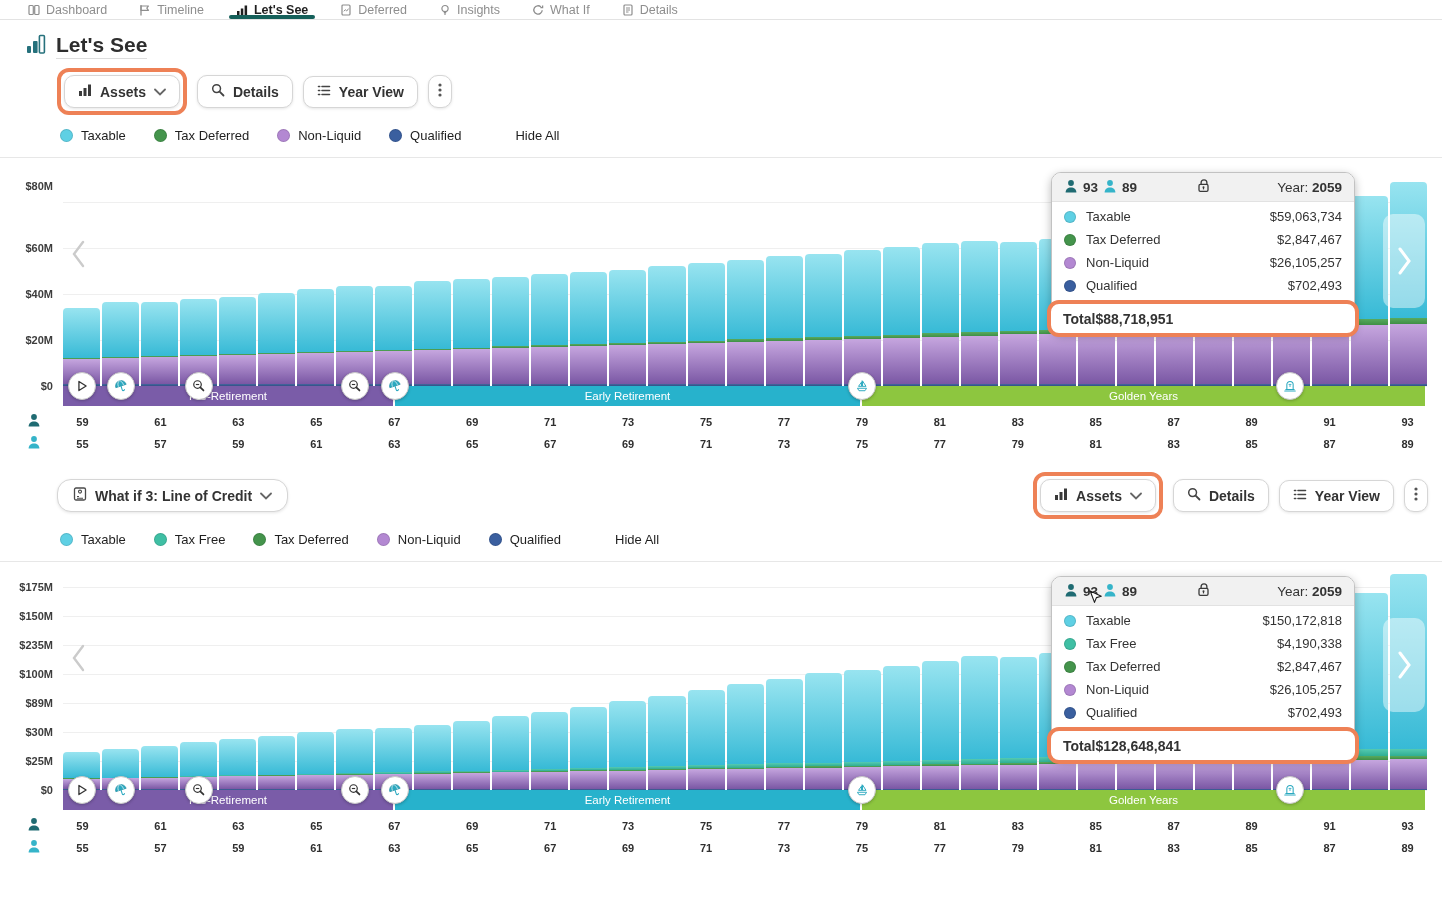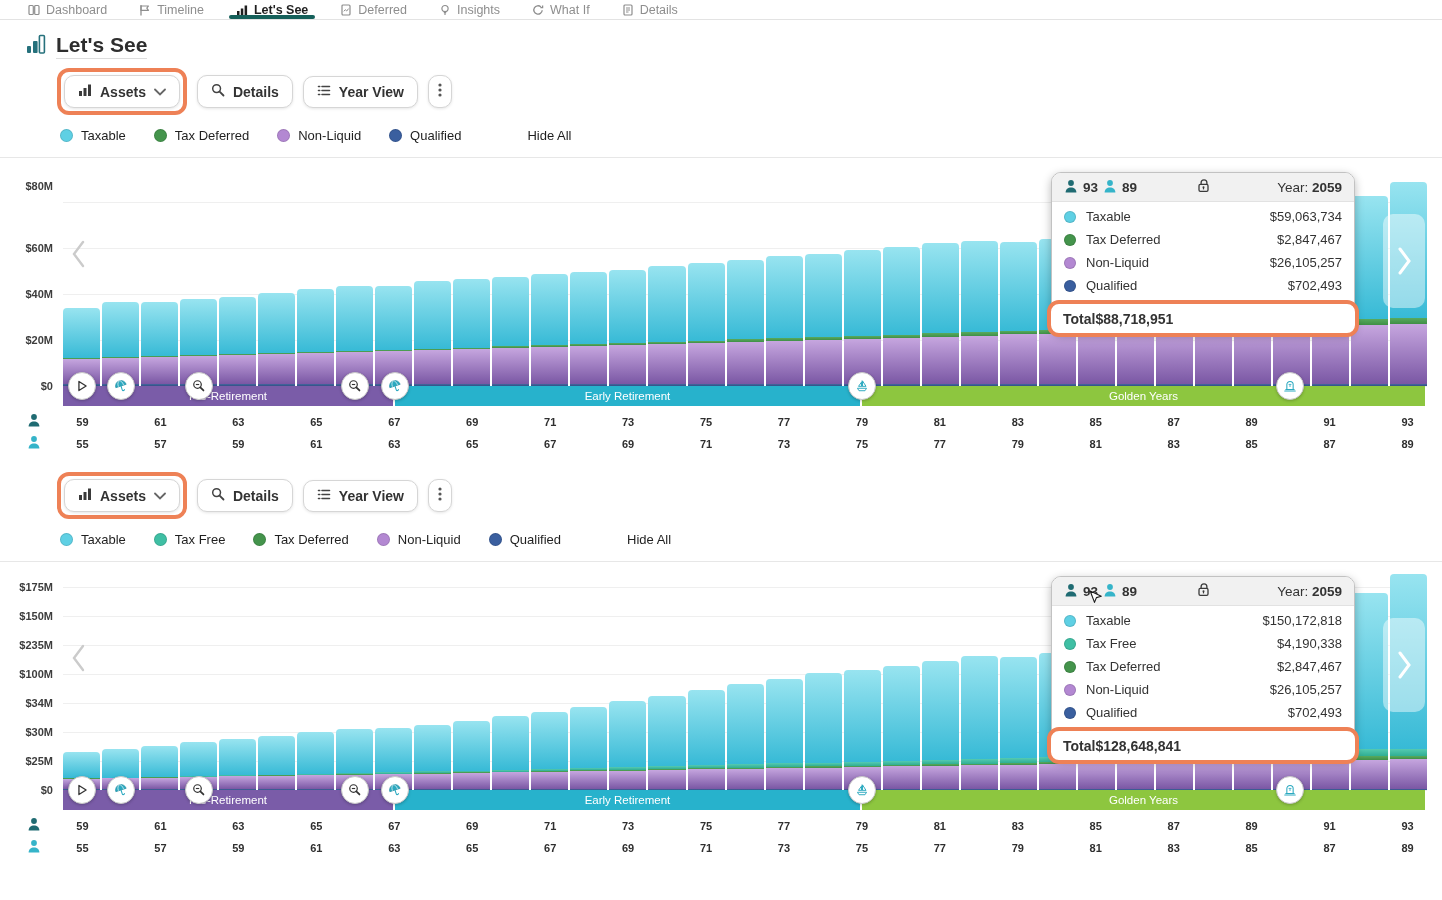--- a/index.html
+++ b/index.html
@@ -26,21 +26,21 @@
          box-shadow:0 1px 3px rgba(0,0,0,.10); cursor:pointer; white-space:nowrap; }
   .pill { border-radius:14px; padding:7px 15px; }
   .actions { display:flex; gap:10px; align-items:center; }
   .assets-ring { border:4px solid #ee8156; border-radius:12px; padding:3px; display:inline-flex; }
   .btn-kebab { padding:7px 9px; }
 
   
   .legend-row { display:flex; align-items:center; gap:28px; padding:13px 0 0 60px; font-size:13px; color:#1f1f1f; }
   .legend-item { display:flex; align-items:center; gap:8px; cursor:pointer; }
   .dot { width:13px; height:13px; border-radius:50%; box-shadow:inset 0 0 0 1px rgba(0,0,0,.12); }
-  .hide-all { margin-left:38px; cursor:pointer; }
+  .hide-all { margin-left:26px; cursor:pointer; }
 
   .divider { border:none; border-top:1px solid #e7e7e7; margin:14px 0 0; }
 
   
   .chart-row { display:flex; margin-top:2px; }
   .yaxis { width:63px; position:relative; height:246px; font-size:11px; font-weight:700; color:#3d3d3d; flex:0 0 63px; }
   .ytick { position:absolute; right:10px; transform:translateY(-50%); }
   .plot { flex:1; position:relative; height:246px; margin-right:15px; }
   .gridline { position:absolute; left:0; right:0; height:1px; background:#efefef; }
   .bars { position:absolute; left:0; right:0; top:0; bottom:20px; display:flex; align-items:flex-end; gap:2px; z-index:1; }
@@ -628,20 +628,31 @@
             <span class="age-label" style="left: 87.1429%;">85</span>
             <span class="age-label" style="left: 92.8571%;">87</span>
             <span class="age-label" style="left: 98.5714%;">89</span>
           </div>
       </div>
     </div>
   </section>
 
   <section id="panel1" style="margin-top:6px;">
     <div class="controls">
+      <button class="pill">
+        <span class="js-icon"><svg width="14" height="14" viewBox="0 0 14 14" xmlns="http://www.w3.org/2000/svg">
+              <rect x="1.5" y="1" width="11" height="12" rx="1.5" fill="none" stroke="#4a4a4a" stroke-width="1.3"></rect>
+              <circle cx="7" cy="4.6" r="1.5" fill="none" stroke="#4a4a4a" stroke-width="1.1"></circle>
+              <path d="M4 9.5h2M4 11.2h6" stroke="#4a4a4a" stroke-width="1.1"></path>
+            </svg></span>
+        <span>What if 3: Line of Credit</span>
+        <span class="js-icon"><svg width="12" height="9" viewBox="0 0 12 9" xmlns="http://www.w3.org/2000/svg">
+              <path d="M1 1.5l5 5 5-5" fill="none" stroke="#666" stroke-width="1.8" stroke-linecap="round"></path>
+            </svg></span>
+      </button>
       <div class="actions">
         <span class="assets-ring">
           <button class="btn">
             <span class="js-icon"><svg width="14" height="14" viewBox="0 0 14 14" xmlns="http://www.w3.org/2000/svg">
                   <rect x="1" y="8" width="3" height="5" fill="#3a3a3a"></rect>
                   <rect x="5.5" y="5" width="3" height="8" fill="#3a3a3a"></rect>
                   <rect x="10" y="1.5" width="3" height="11.5" fill="#3a3a3a"></rect>
                 </svg></span>
             <span>Assets</span>
             <span class="js-icon"><svg width="12" height="9" viewBox="0 0 12 9" xmlns="http://www.w3.org/2000/svg">
@@ -696,21 +707,21 @@
         </span>
       <span class="hide-all">Hide All</span>
     </div>
     <hr class="divider">
     <div class="chart-row">
       <div class="yaxis">
           <span class="ytick" style="top: 23.0025px;">$175M</span>
           <span class="ytick" style="top: 52.0022px;">$150M</span>
           <span class="ytick" style="top: 81.0018px;">$235M</span>
           <span class="ytick" style="top: 110.001px;">$100M</span>
-          <span class="ytick" style="top: 139.001px;">$34M</span>
+          <span class="ytick" style="top: 139.001px;">$89M</span>
           <span class="ytick" style="top: 168.001px;">$30M</span>
           <span class="ytick" style="top: 197px;">$25M</span>
           <span class="ytick" style="top: 226px;">$0</span>
         </div>
       <div class="plot">
           <div class="gridline" style="top: 23.0025px;"></div>
           <div class="gridline" style="top: 52.0022px;"></div>
           <div class="gridline" style="top: 81.0018px;"></div>
           <div class="gridline" style="top: 110.001px;"></div>
           <div class="gridline" style="top: 139.001px;"></div>

